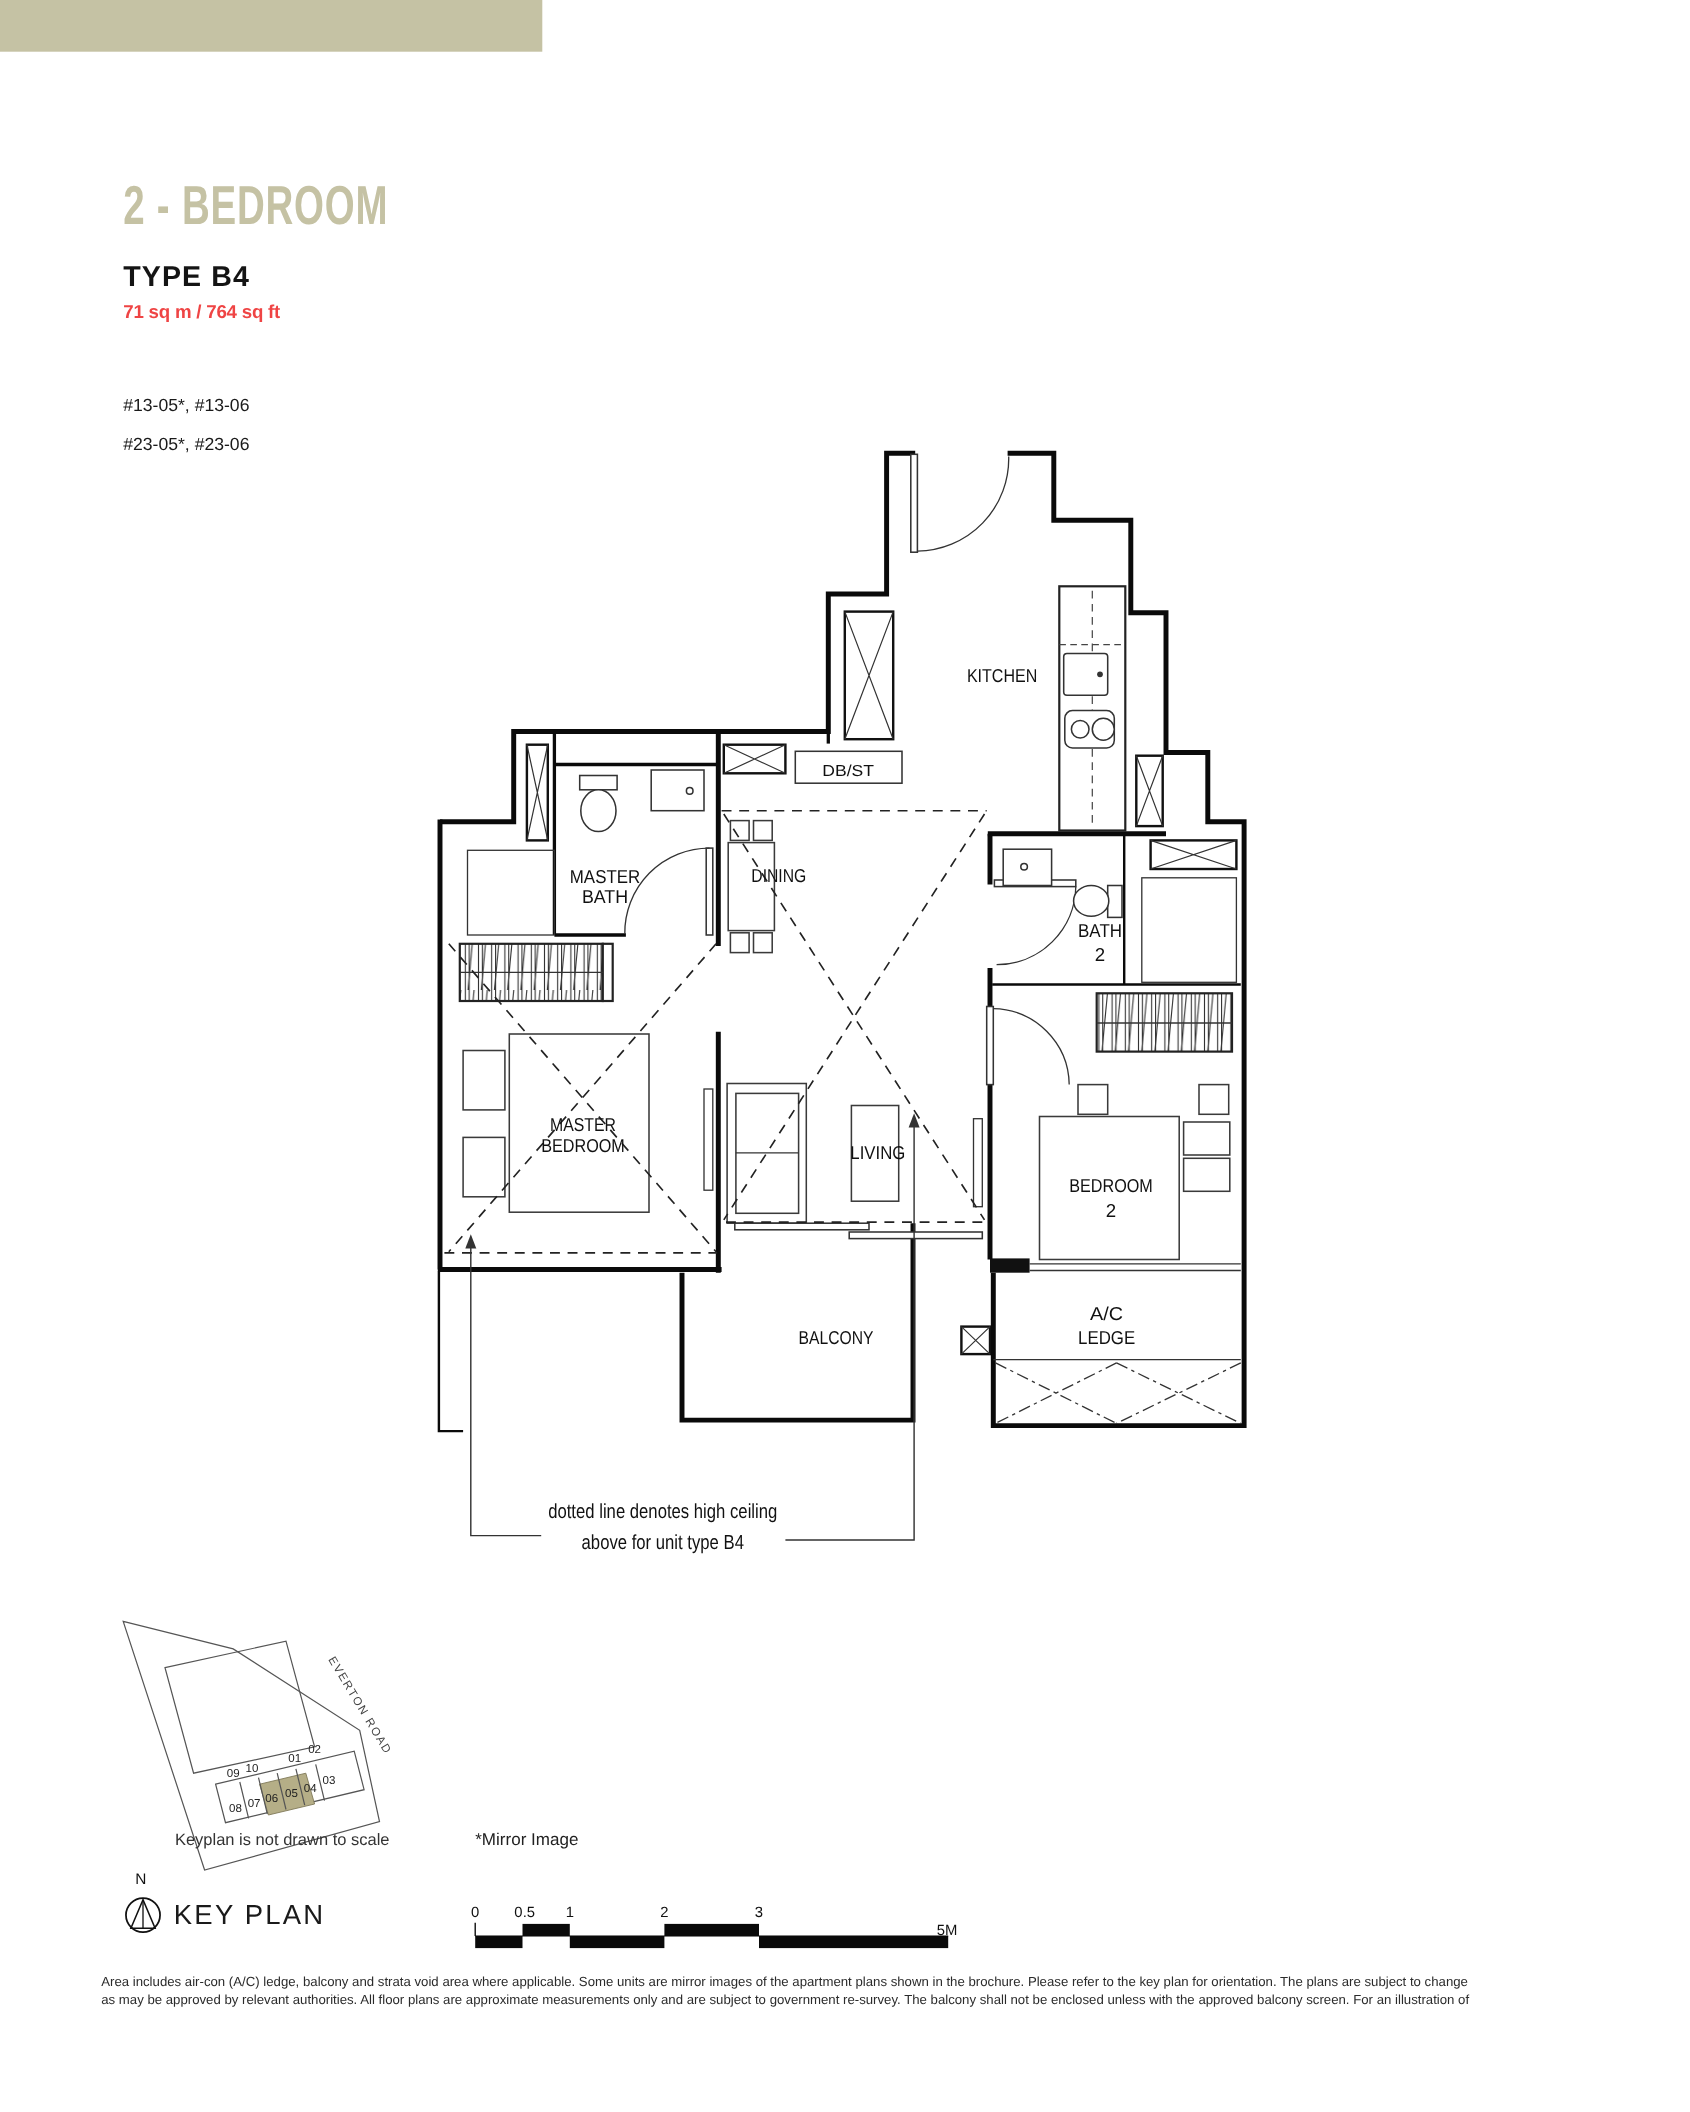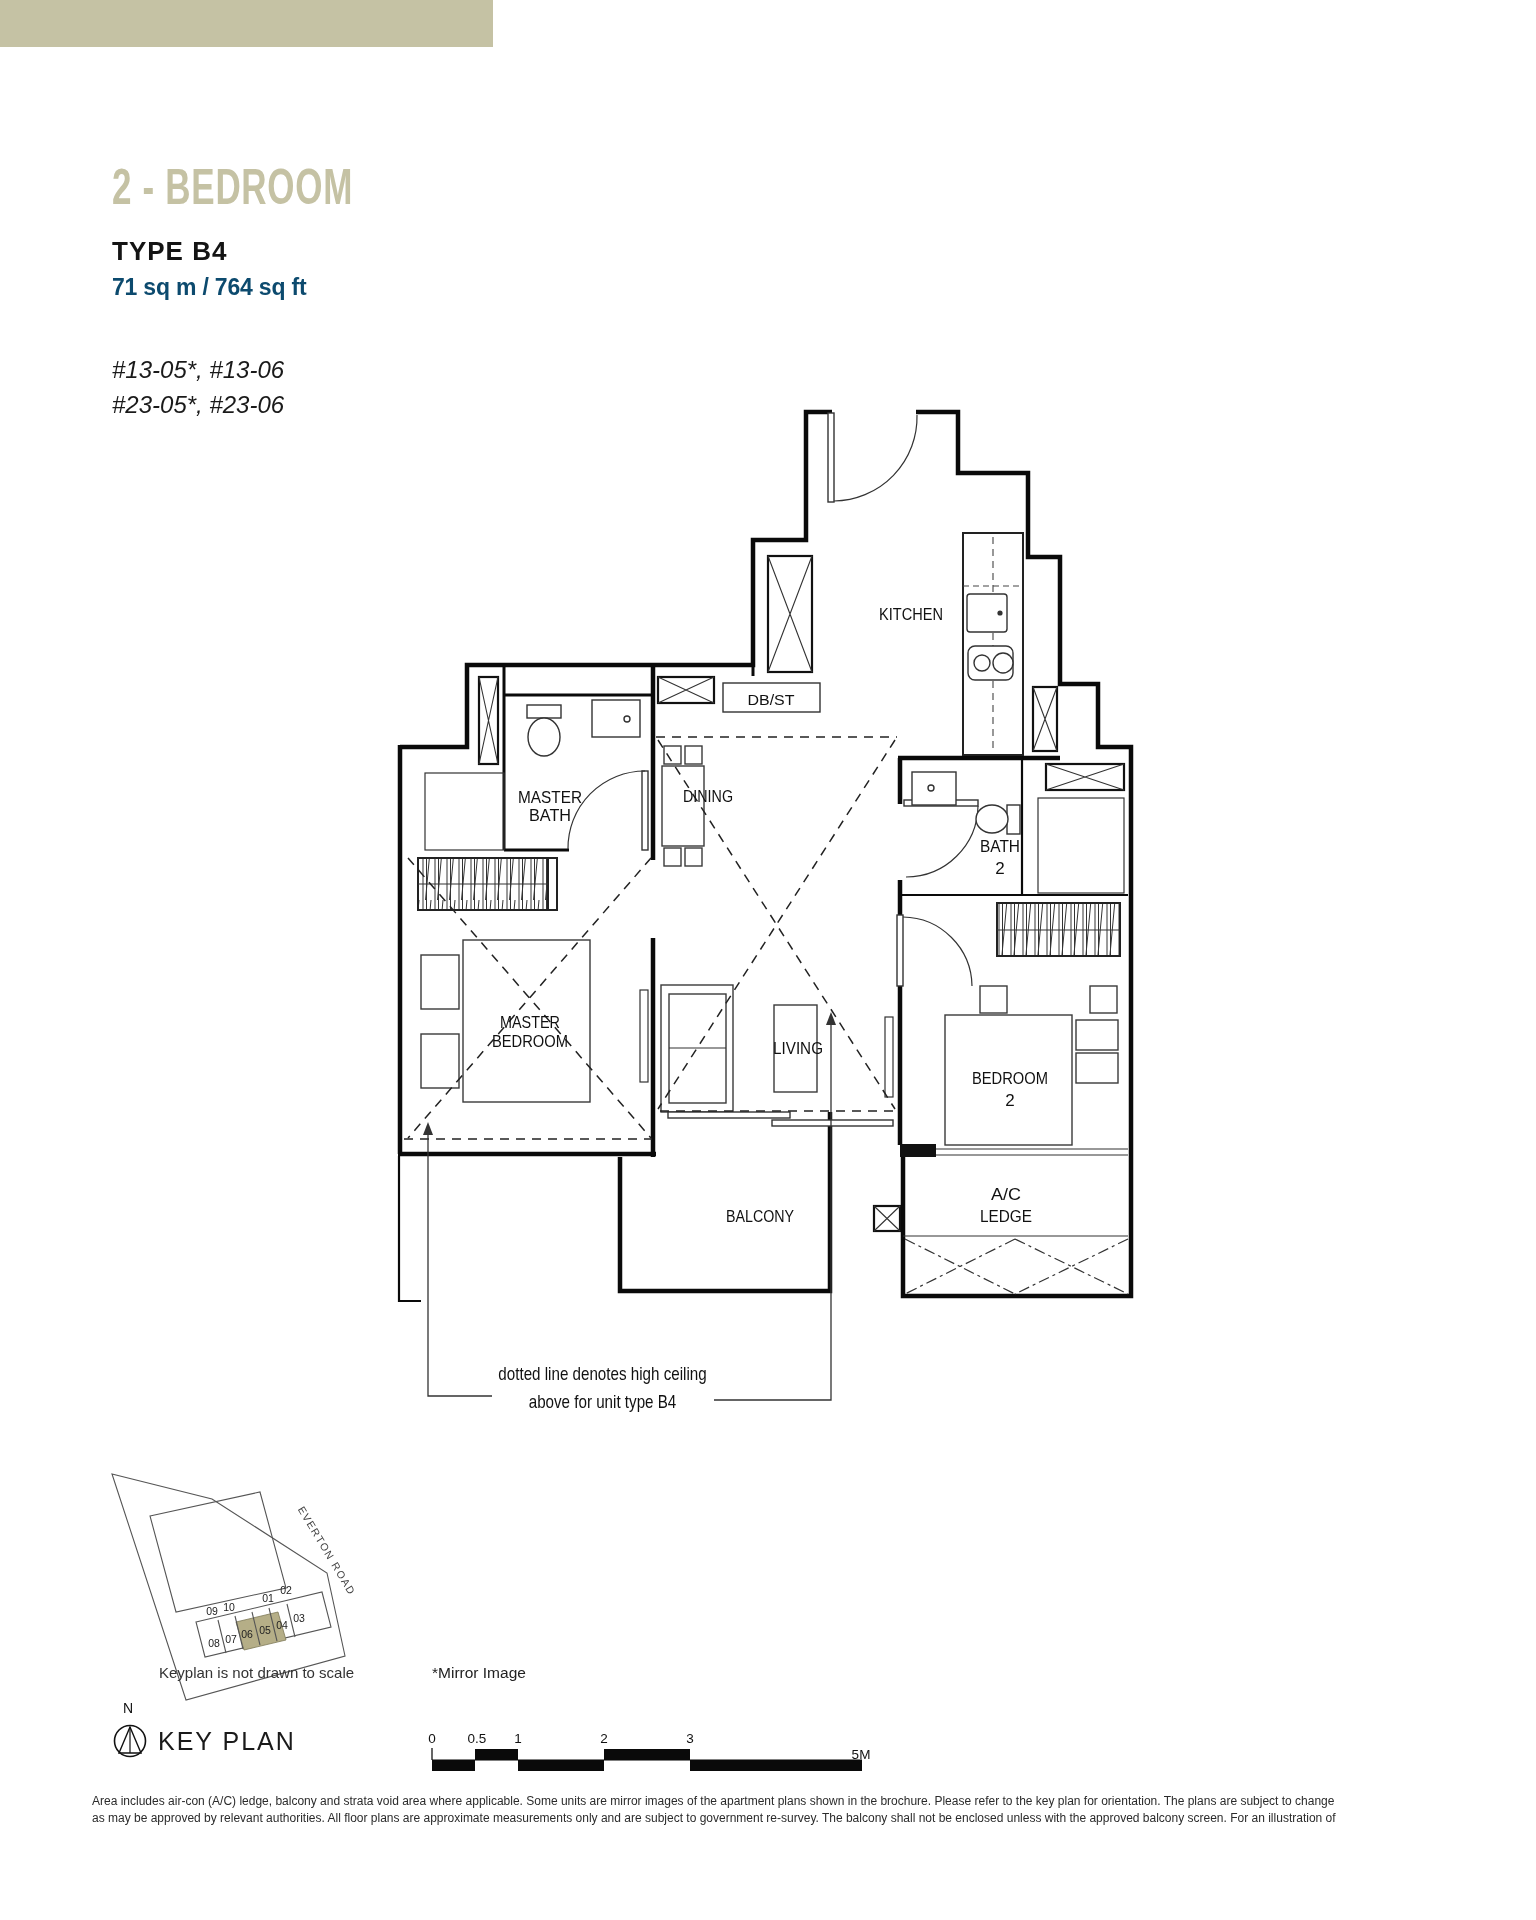--- a/index.html
+++ b/index.html
@@ -3,22 +3,22 @@
 <meta charset="utf-8">
 <style>
   html,body{margin:0;padding:0;background:#888;}
   .page{position:relative;width:1536px;height:1920px;background:#ffffff;overflow:hidden;
         font-family:"Liberation Sans",sans-serif;margin:0 auto;}
   .abs{position:absolute;}
   svg{position:absolute;left:0;top:0;}
   .category-title{left:112px;top:158px;font-size:50px;font-weight:bold;color:#c5c2a4;
       letter-spacing:1px;transform:scaleX(0.70);transform-origin:left top;white-space:nowrap;}
   .type-label{left:112px;top:236px;font-size:26px;font-weight:bold;color:#141414;letter-spacing:1px;}
-  .area-label{left:112px;top:274px;font-size:23px;font-weight:bold;color:#0c4a6e;letter-spacing:-0.2px;}
-  .units{left:112px;top:352px;font-size:24px;color:#1a1a1a;line-height:35px;font-style:italic;}
+  .area-label{left:112px;top:274px;font-size:17px;font-weight:bold;color:#ef4444;letter-spacing:-0.2px;}
+  .units{left:112px;top:352px;font-size:16px;color:#1a1a1a;line-height:35px;}
   .note{left:430px;width:345px;text-align:center;font-size:18.5px;color:#111;
         transform:scaleX(0.82);transform-origin:center top;white-space:nowrap;}
   .mirror-note{left:432px;top:1664px;font-size:15.5px;color:#222;}
   .keyplan-title{left:158px;top:1727px;font-size:25px;color:#1a1a1a;letter-spacing:2px;}
   .keyplan-sub{left:159px;top:1664px;font-size:15px;color:#333;}
   .north-label{left:123px;top:1700px;font-size:14px;color:#111;}
   .road-label{left:306px;top:1504px;font-size:10.5px;letter-spacing:1.5px;color:#444;
         transform:rotate(59deg);transform-origin:left top;white-space:nowrap;}
   .scale-label{top:1731px;font-size:13.5px;color:#111;transform:translateX(-50%);}
   .disclaimer{left:92px;top:1793px;width:1366px;font-size:12px;line-height:16.5px;color:#2b2b2b;}

